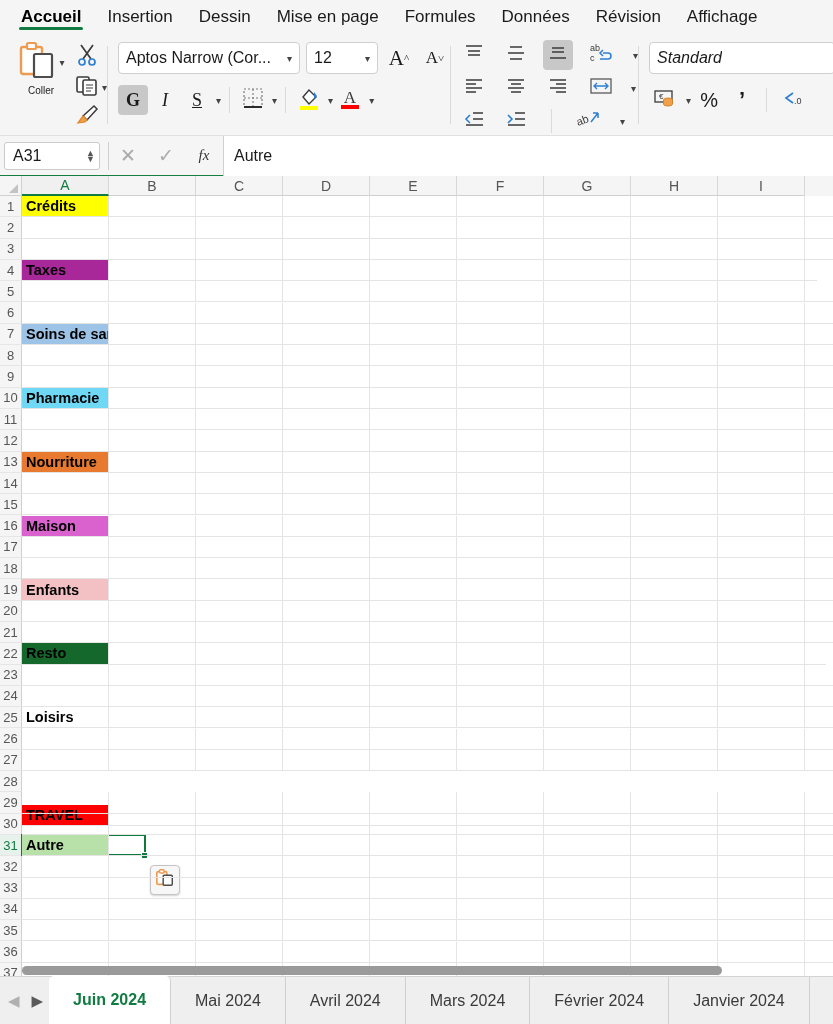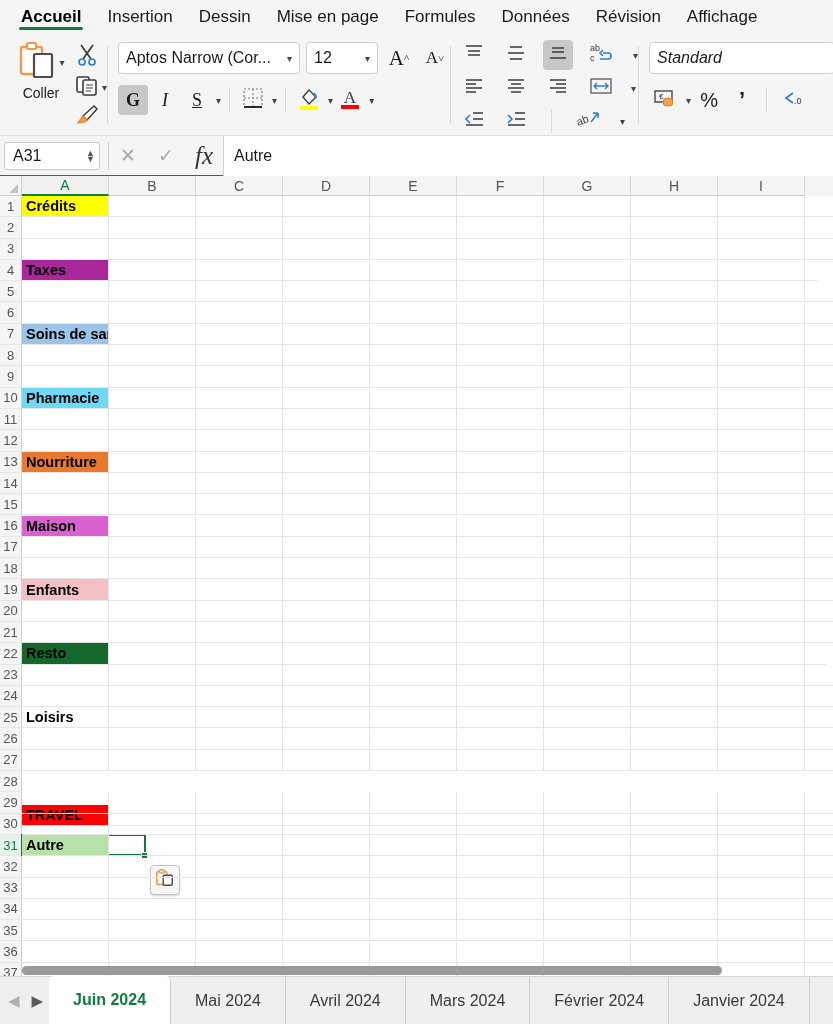--- a/index.html
+++ b/index.html
@@ -51,21 +51,21 @@
     padding: 4px 0 0 0;
     overflow: hidden;
   }
   .rsep { width: 1px; background: #dadada; margin: 6px 0 10px 0; height: 78px; flex: 0 0 1px; }
 
   
   .clip-group { display: flex; align-items: flex-start; padding-left: 8px; }
   .paste-col { display: flex; flex-direction: column; align-items: center; width: 66px; }
   .paste-row { display: flex; align-items: center; }
   .paste-icon { width: 40px; height: 44px; position: relative; }
-  .paste-label { font-size: 14px; color: #1a1a1a; margin-top: 1px; }
+  .paste-label { font-size: 10px; color: #1a1a1a; margin-top: 1px; }
   .mini-col { display: flex; flex-direction: column; align-items: flex-start; margin-top: 2px; }
   .mini-row { display: flex; align-items: center; height: 30px; }
   .caret { font-size: 10px; color: #444; margin-left: 2px; font-family: "DejaVu Sans", sans-serif; }
 
   
   .font-group { display: flex; flex-direction: column; padding-left: 10px; }
   .font-row1 { display: flex; align-items: center; gap: 6px; height: 36px; }
   .font-row2 { display: flex; align-items: center; gap: 2px; height: 36px; margin-top: 6px; }
   .combo {
     background: #fff;
@@ -117,21 +117,21 @@
   }
   .namebox {
     width: 96px; height: 28px; margin-left: 4px;
     background: #fff; border: 1px solid #cbcbcb; border-radius: 3px;
     display: flex; align-items: center; justify-content: space-between;
     padding: 0 4px 0 8px; font-size: 16px; color: #1a1a1a;
   }
   .spin { display: flex; flex-direction: column; line-height: 6px; font-size: 9px; color: #555; }
   .fb-sep { width: 1px; height: 28px; background: #cfcfcf; margin: 0 0 0 8px; }
   .fb-btn { width: 38px; text-align: center; font-size: 19px; color: #aaa; cursor: pointer; }
-  .fb-fx { width: 38px; text-align: center; font-size: 25px; color: #333; font-style: italic; font-family: "Liberation Serif", serif; }
+  .fb-fx { width: 38px; text-align: center; font-size: 15px; color: #333; font-style: italic; font-family: "Liberation Serif", serif; }
   .fb-input {
     flex: 1; height: 40px; display: flex; align-items: center;
     padding-left: 10px; font-size: 16px; color: #1a1a1a;
     background: #fff; border-left: 1px solid #d0d0d0;
   }
 
   
   .grid-wrap { position: relative; height: 800px; background: #fff; overflow: hidden; }
   .colhdr { display: flex; height: 20px; background: #f5f5f5; }
   .corner {

